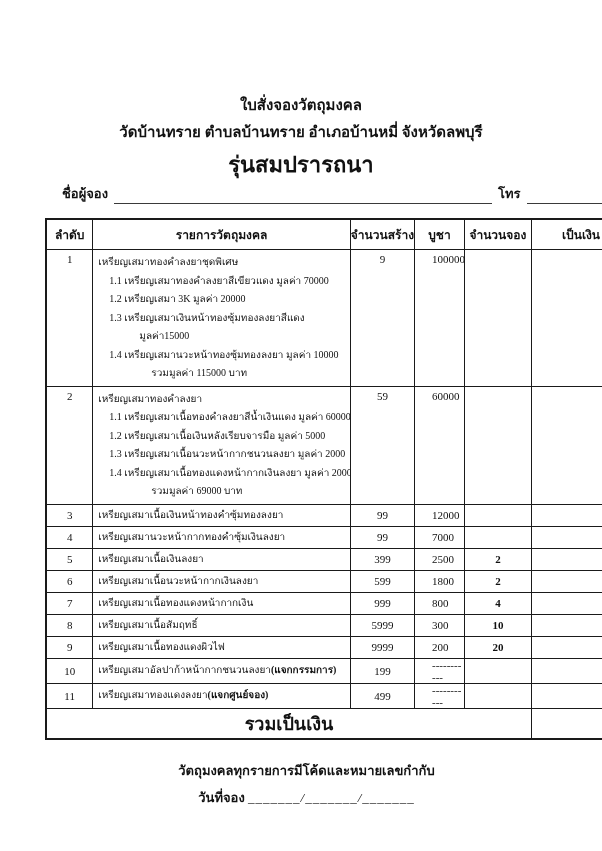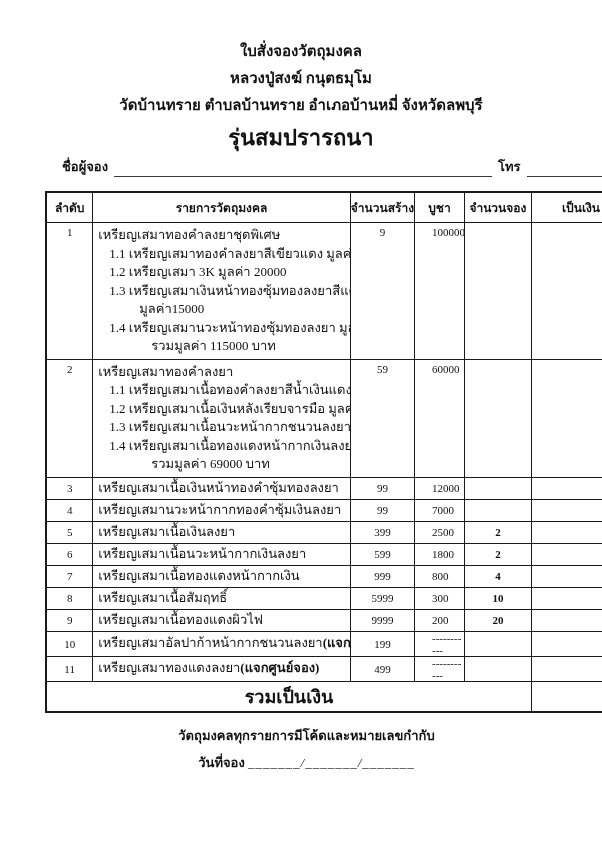--- a/index.html
+++ b/index.html
@@ -6,65 +6,64 @@
   .page{
     position:relative;
     width:602px;height:851px;
     margin:0 auto;
     background:#ffffff;
     font-family:"Liberation Serif","DejaVu Serif",serif;
     color:#111;
     overflow:hidden;
     box-sizing:border-box;
   }
-  .hdr{padding-top:44px;text-align:center;line-height:1.0;}
+  .hdr{padding-top:98px;text-align:center;line-height:1.0;}
   .hdr-line{font-weight:bold;font-size:15px;margin-bottom:12px;}
   .edition{font-weight:bold;font-size:22px;margin-top:14px;margin-bottom:4px;}
   .fields{margin:10px 14px 0 62px;font-size:13px;}
   .frow{display:flex;align-items:flex-end;margin-bottom:0;height:18px;}
   .lbl{font-weight:bold;white-space:nowrap;}
   .fill{flex:1 1 auto;border-bottom:1px solid #3a3a3a;height:14px;margin:0 6px;}
   .fill.phone{flex:0 0 88px;margin-right:0;}
   .fill.name{flex:0 0 378px;}
   table{
     border-collapse:collapse;
     table-layout:fixed;
     width:587px;
     margin:14px 0 0 45px;
     border:2px solid #1a1a1a;
   }
   th,td{border:1px solid #1a1a1a;padding:0;vertical-align:middle;}
   th{font-size:12px;font-weight:bold;height:29px;text-align:center;}
   .c-no{text-align:center;font-size:11px;}
-  .c-name{font-size:13px;line-height:18.5px;overflow:hidden;}
+  .c-name{font-size:10px;line-height:18.5px;overflow:hidden;}
   .c-name .ln{white-space:nowrap;padding-left:5px;}
   .c-name .ind1{padding-left:16px;}
   .c-name .ind2{padding-left:46px;}
   .c-name .ind3{padding-left:58px;}
   .c-made{text-align:center;font-size:11px;}
   .c-price{font-size:11px;padding-left:17px;}
   .c-res{text-align:center;font-size:11px;font-weight:bold;}
   .r-tall td{vertical-align:top;padding-top:3px;padding-bottom:3px;}
   .r-small td{height:21px;}
   .bold{font-weight:bold;}
   .total-row td{height:23px;}
   .total-lbl{text-align:center;font-weight:bold;font-size:18px;}
-  .footer{width:523px;margin:12px 0 0 45px;text-align:center;}
+  .footer{width:523px;margin:20px 0 0 45px;text-align:center;}
   .f-note{font-weight:bold;font-size:13px;margin-bottom:6px;}
   .f-date{font-weight:bold;font-size:13px;}
   .f-date .blank{font-weight:normal;letter-spacing:1px;font-style:italic;}
 </style>
 </head>
 <body>
 
 <div class="page">
 
   <div class="hdr">
     <div class="hdr-line">ใบสั่งจองวัตถุมงคล</div>
-    <div class="hdr-line">หลวงปู่สงฆ์ กนุตธมุโม</div>
     <div class="hdr-line">วัดบ้านทราย ตำบลบ้านทราย อำเภอบ้านหมี่ จังหวัดลพบุรี</div>
     <div class="edition">รุ่นสมปรารถนา</div>
   </div>
 
   <div class="fields">
     <div class="frow">
       <span class="lbl">ชื่อผู้จอง</span>
       <span class="fill name"></span>
       <span class="lbl">โทร</span>
       <span class="fill phone"></span>

